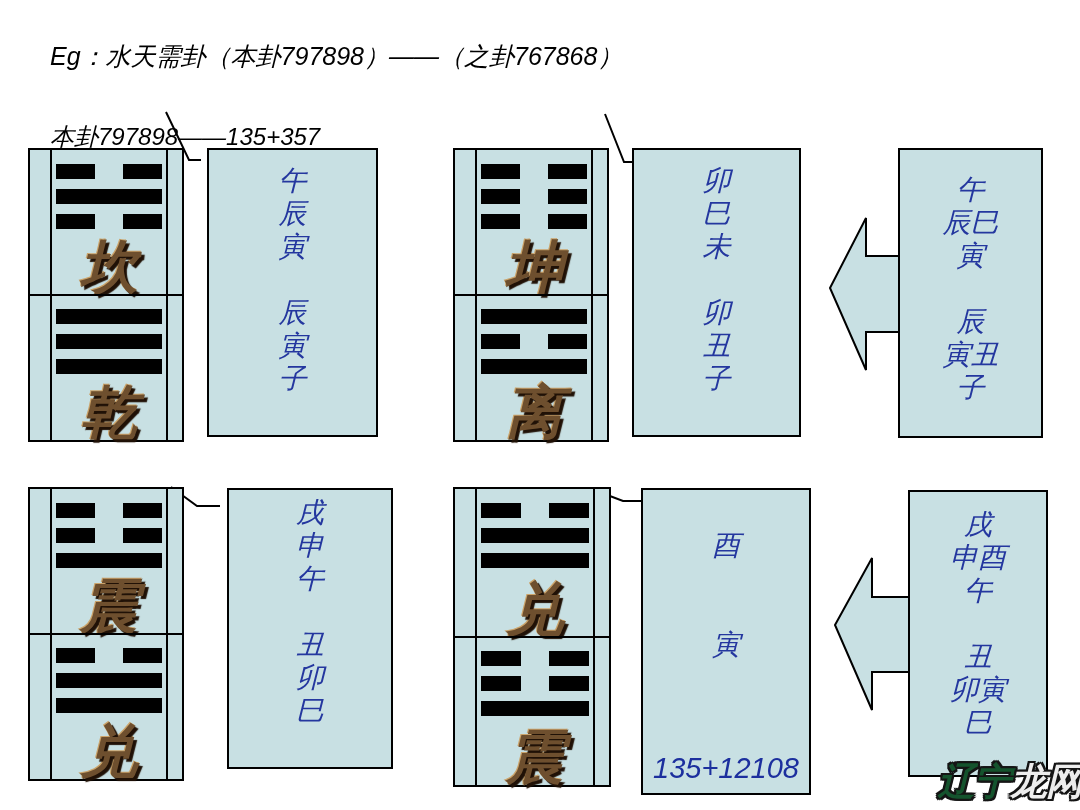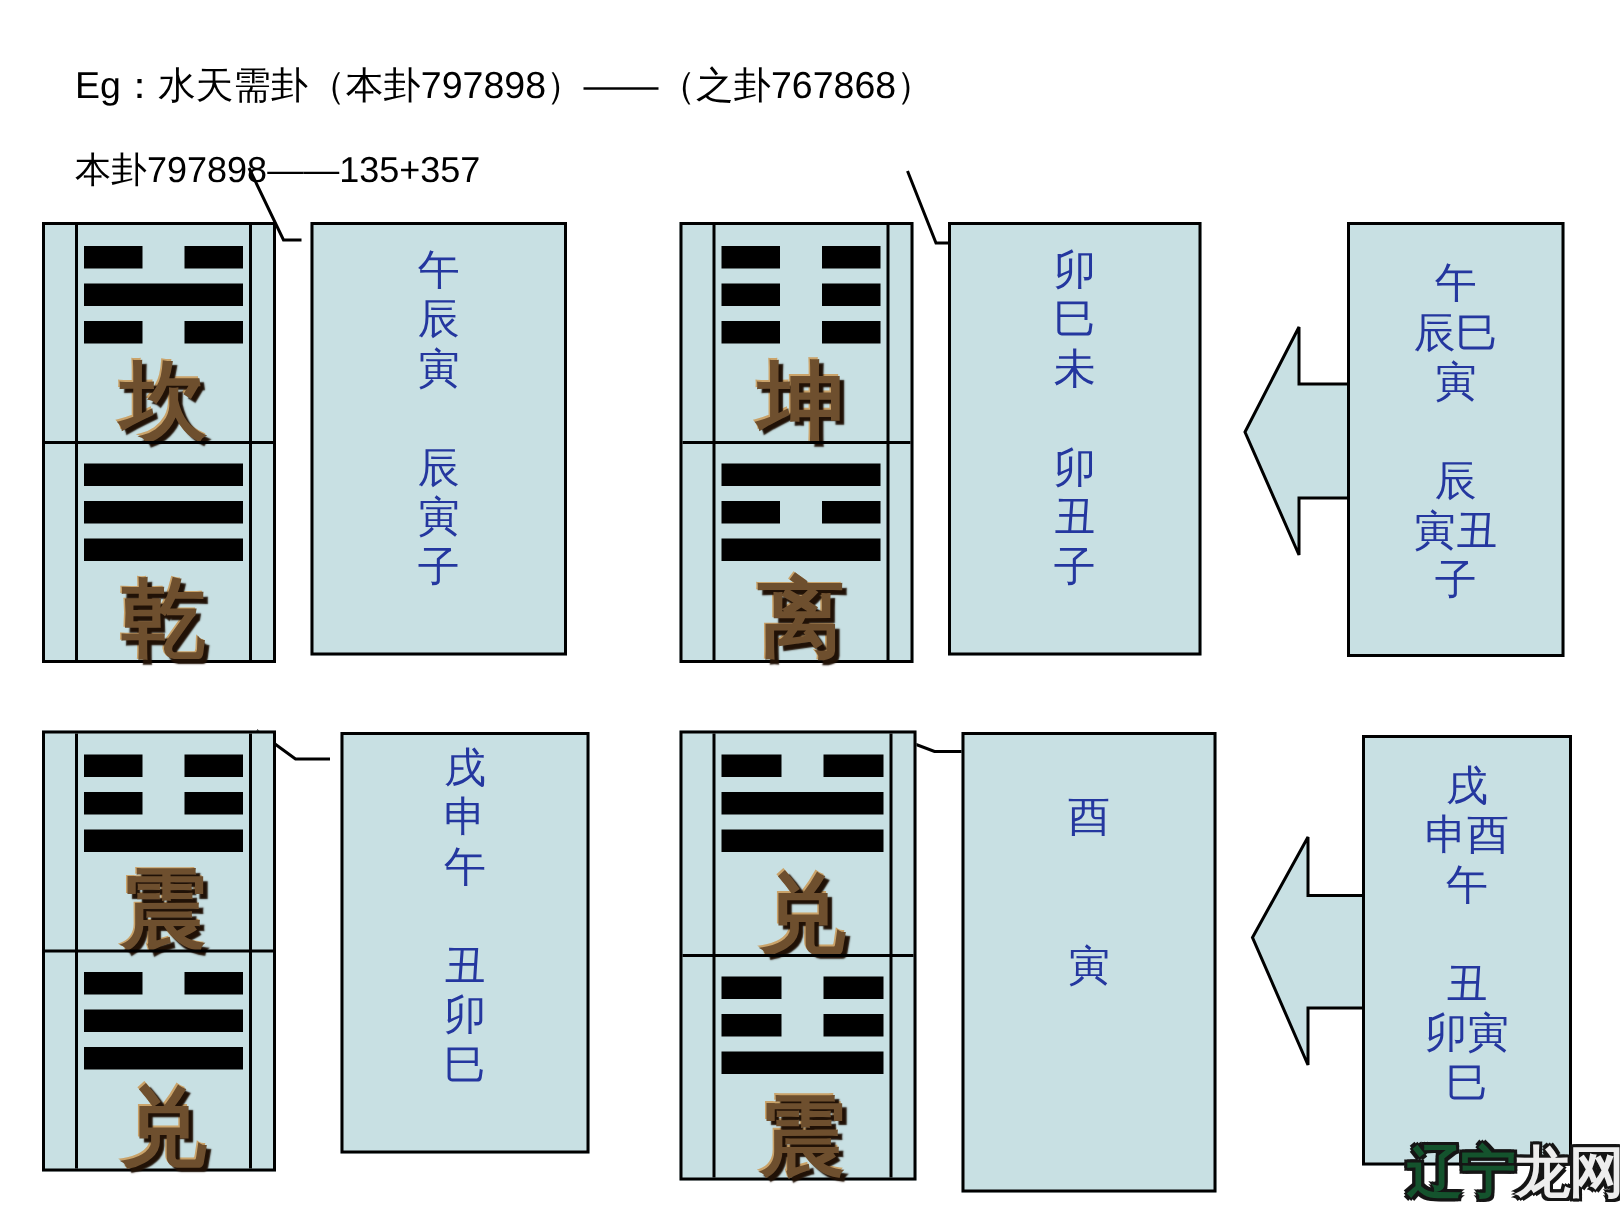--- a/index.html
+++ b/index.html
@@ -1,24 +1,24 @@
 <!DOCTYPE html>
 <html><head>
 <meta charset="utf-8">
 <style>
   html,body{margin:0;padding:0;background:#fff;}
   .slide{position:relative;width:1080px;height:810px;background:#ffffff;overflow:hidden;
-         font-family:"Liberation Sans",sans-serif;}
+         font-family:"Liberation Sans",sans-serif;font-style:italic;}
   .overlay{position:absolute;left:0;top:0;width:1080px;height:810px;z-index:0;}
   .leader{fill:none;stroke:#000;stroke-width:2;}
   .arrow{fill:#c8e0e3;stroke:#000;stroke-width:2;}
 
   .title{position:absolute;left:50px;top:40px;font-size:25px;color:#000;white-space:nowrap;z-index:2;}
   .subtitle{position:absolute;top:97px;font-size:24px;color:#000;white-space:nowrap;z-index:2;}
-  .subtitle.left{left:50px;}
+  .subtitle.left{left:50px;margin-top:24px;}
   .subtitle.right{left:485px;}
 
   
   .tbox{position:absolute;background:#c8e0e3;border:2px solid #000;z-index:1;}
   .tbox .vline{position:absolute;top:0;bottom:0;width:2px;background:#000;}
   .tbox .vline.l{left:20px;}
   .tbox .vline.r{right:14px;}
   .tbox .hdiv{position:absolute;left:0;right:0;top:calc(50% - 1px);height:2px;background:#000;z-index:2;}
   .tbox .half{position:absolute;left:22px;right:16px;height:50%;display:flex;flex-direction:column;}
   .tbox .half.top{top:0;}
@@ -210,20 +210,21 @@
   </div>
 
   <div class="bluebox" id="boxT4">
     <div class="vtext">
         <div class="tline">&nbsp;</div>
         <div class="tline">酉</div>
         <div class="tline">&nbsp;</div>
         <div class="tline">&nbsp;</div>
         <div class="tline">寅</div>
       </div>
+    <div class="numline">135+12108</div>
   </div>
 
   <div class="bluebox" id="boxR1">
     <div class="vtext">
         <div class="tline">午</div>
         <div class="tline">辰巳</div>
         <div class="tline">寅</div>
         <div class="tline">&nbsp;</div>
         <div class="tline">辰</div>
         <div class="tline">寅丑</div>

